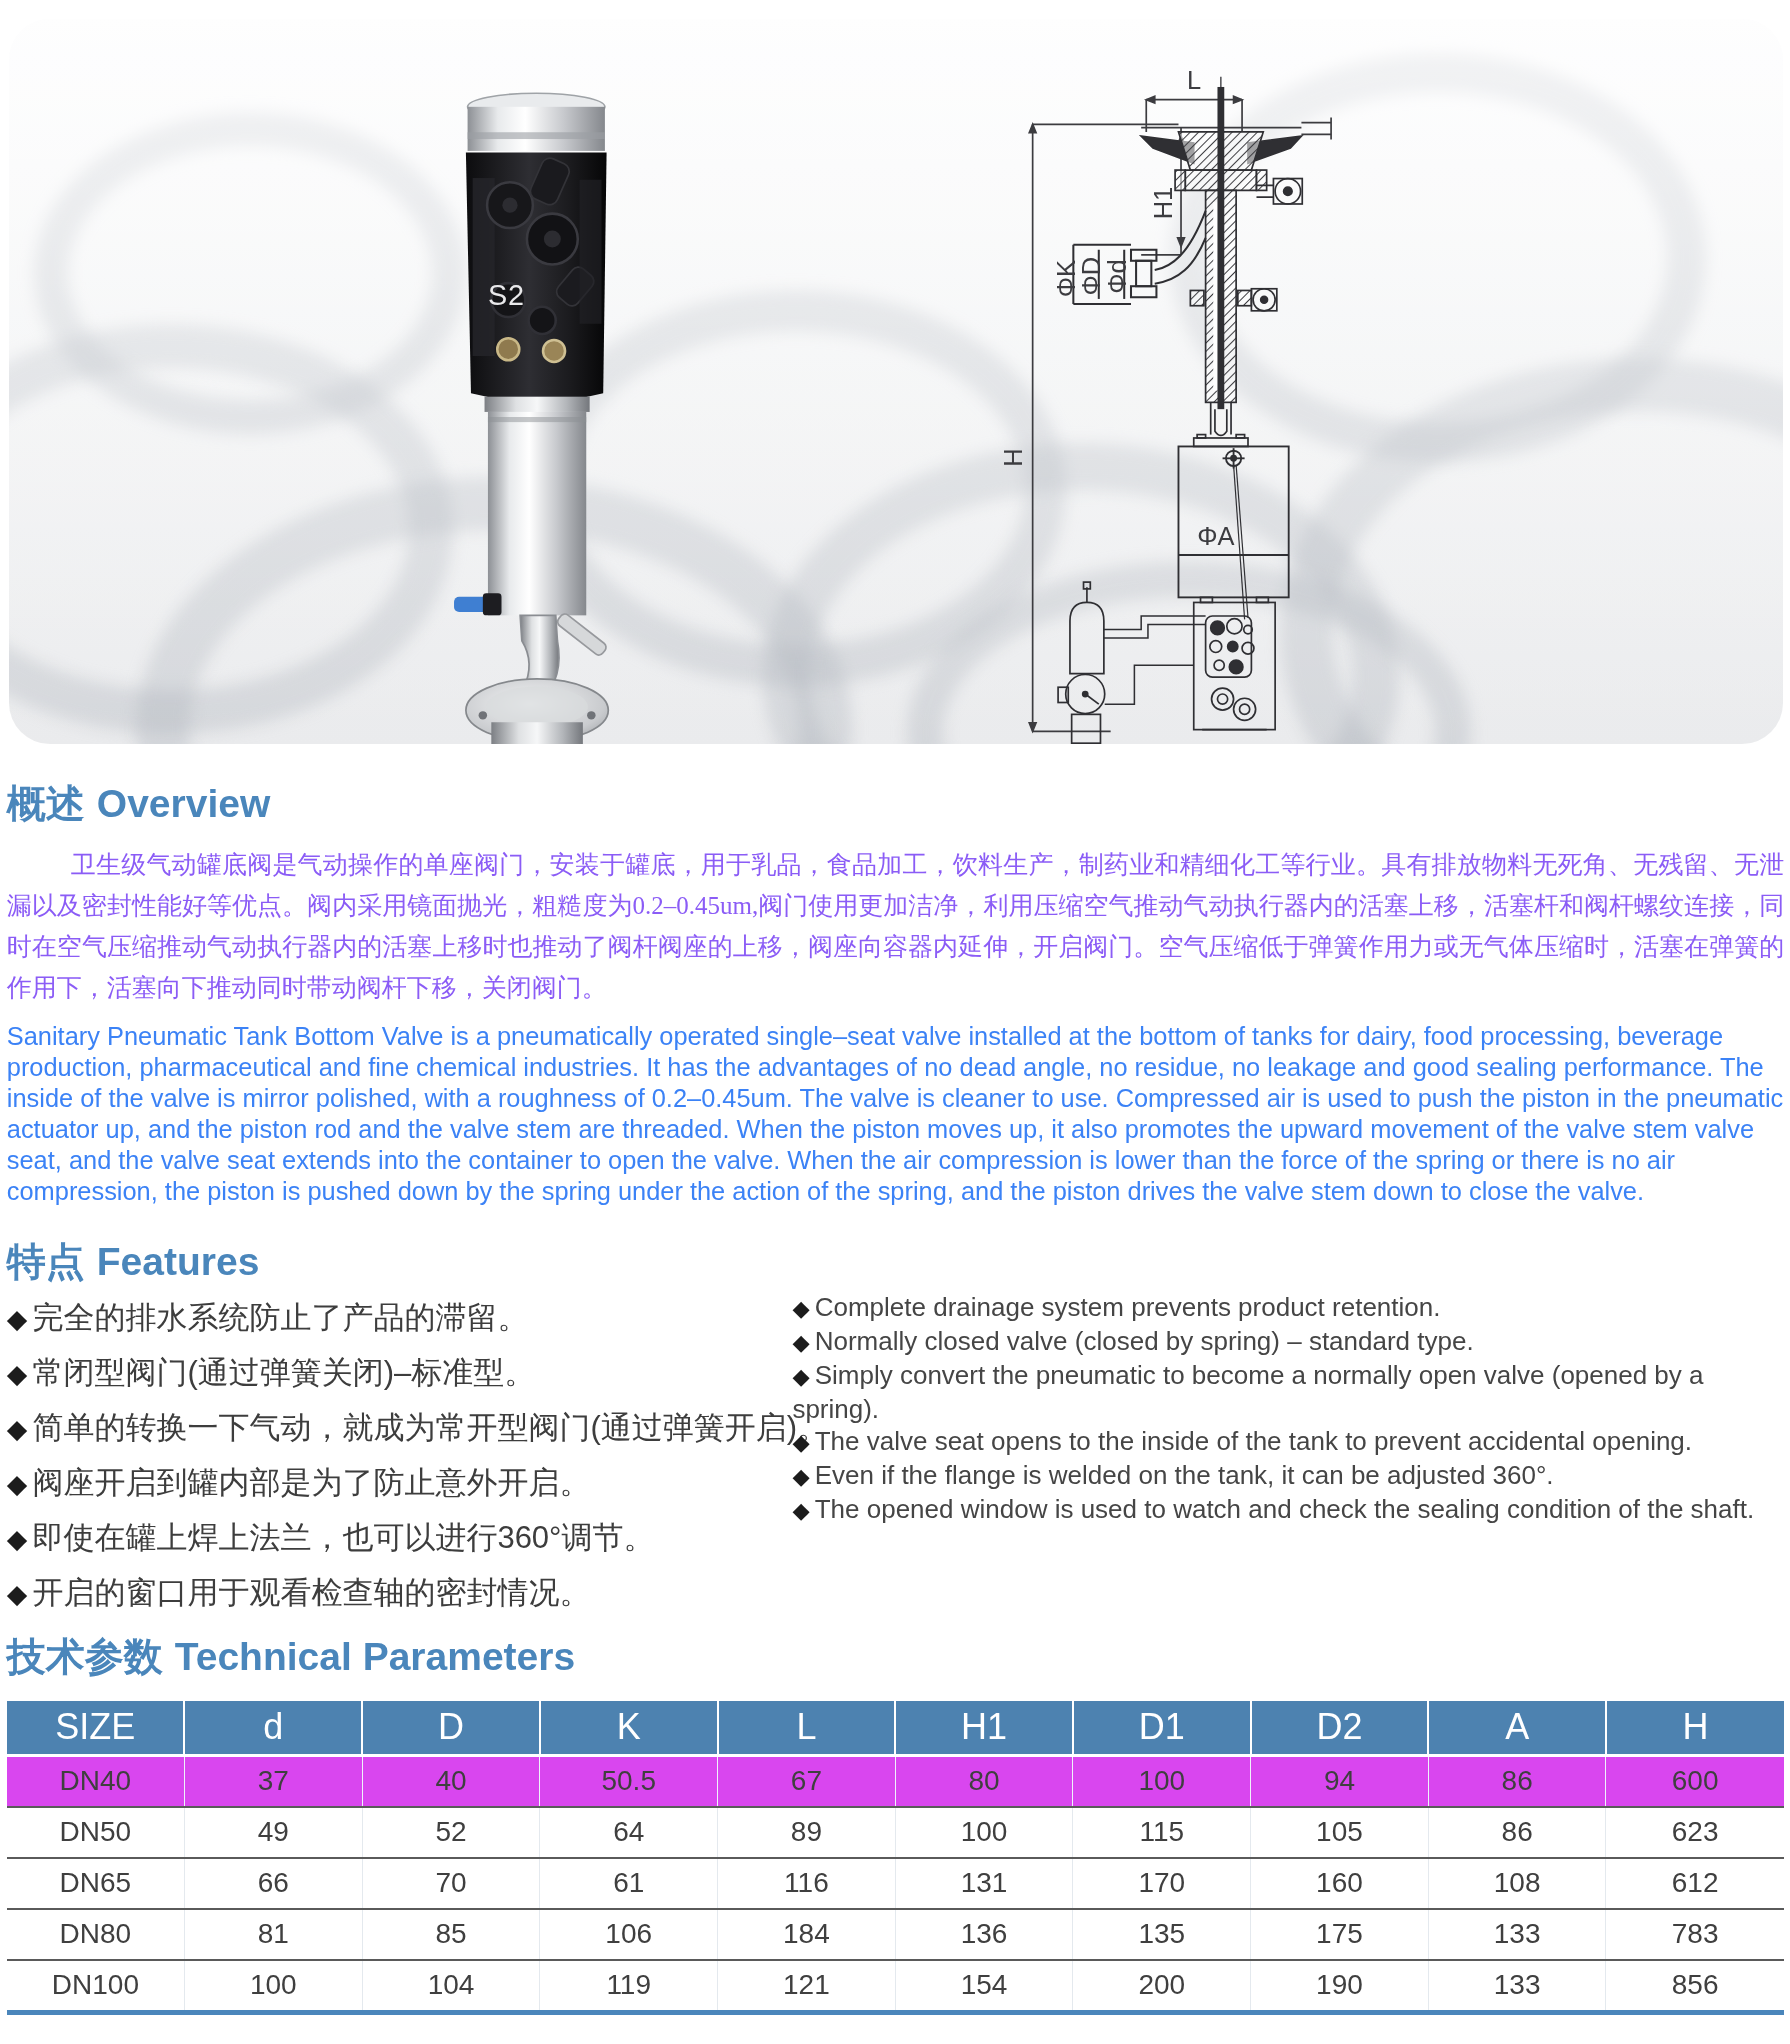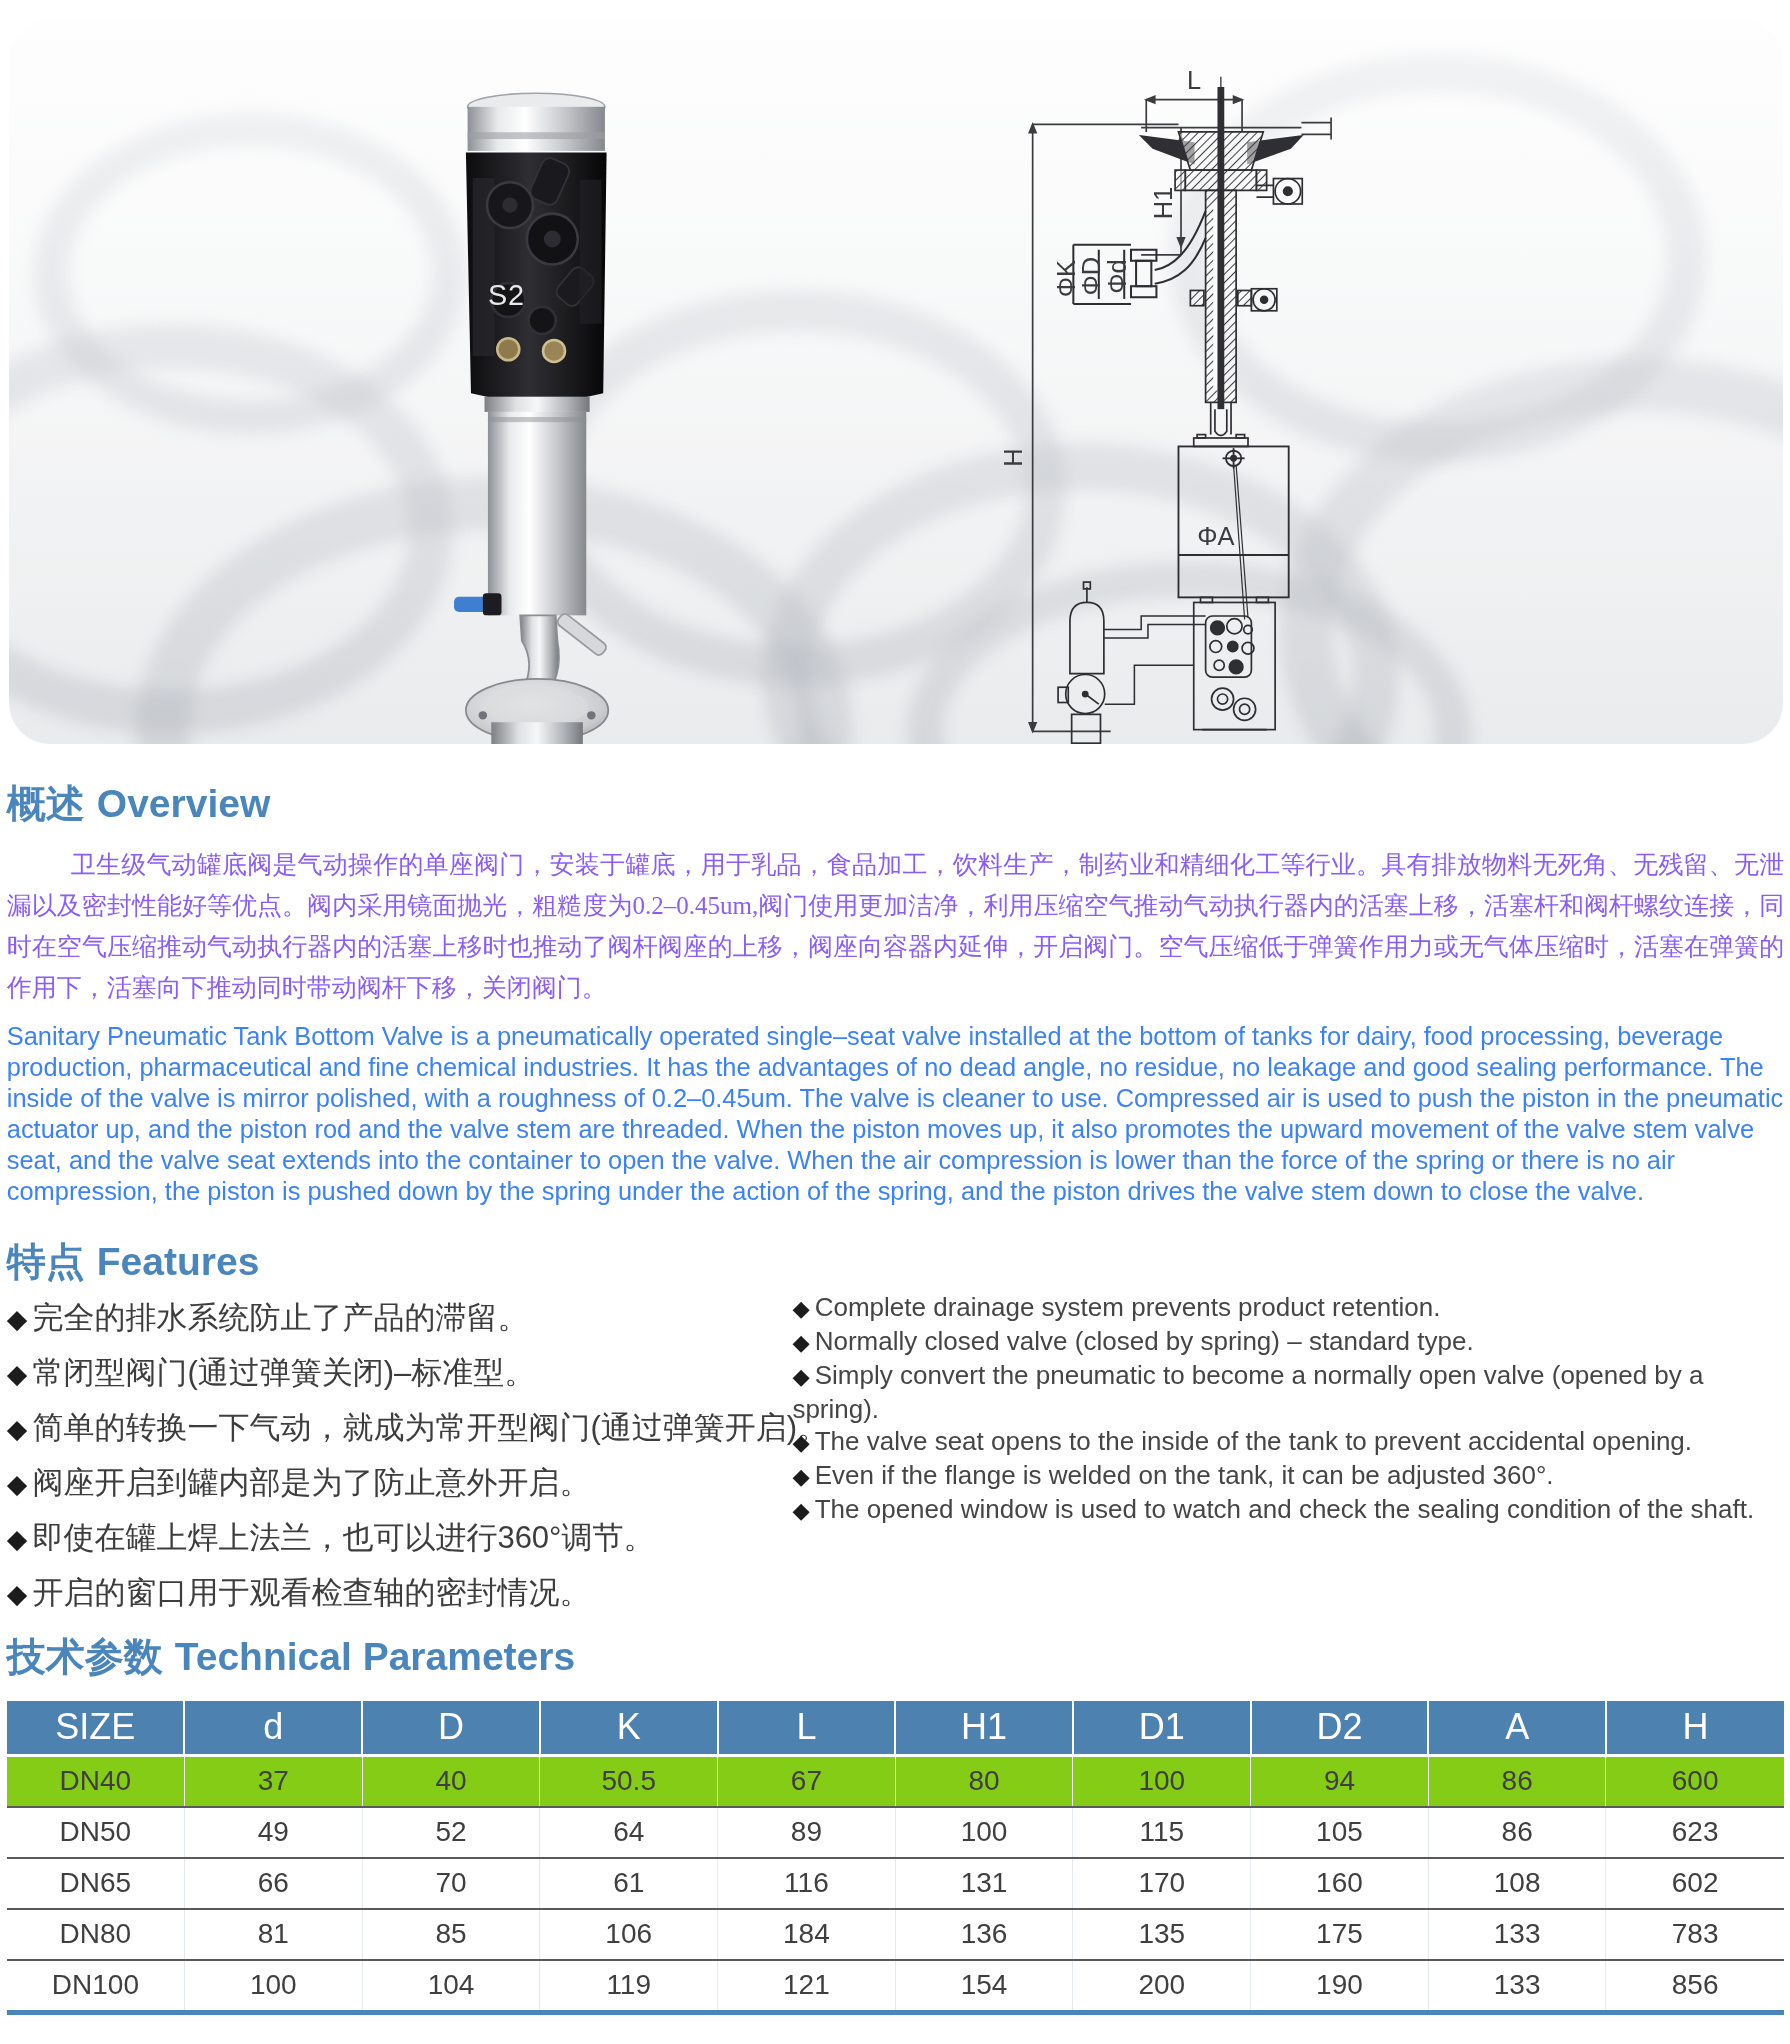--- a/index.html
+++ b/index.html
@@ -50,21 +50,21 @@
     height:51px;border-right:2.5px solid #ffffff;
   }
   table.params th:last-child{border-right:none;}
   table.params thead tr{border-bottom:3.4px solid #ffffff;}
   table.params td{
     text-align:center;font-size:28px;color:#3f3f3f;height:47px;
     border-right:1.7px solid #e4e9ee;
   }
   table.params td:last-child{border-right:none;}
   table.params tbody tr{background:#ffffff;}
-  table.params tbody tr:first-child{background:#84cc16;}
+  table.params tbody tr:first-child{background:#d946ef;}
   table.params tbody tr:first-child td{border-right-color:#eef4fa;}
   table.params tbody tr + tr{border-top:2.5px solid #5a5a5a;}
   text{font-family:"Liberation Sans","DejaVu Sans",sans-serif;}
 </style>
 </head>
 <body>
 
 <div class="hero">
 
   <div class="ring" style="left:-119px;top:305px;width:475px;height:322px;border-width:44px;"></div>
@@ -361,21 +361,21 @@
         <tr>
           <td>DN65</td>
           <td>66</td>
           <td>70</td>
           <td>61</td>
           <td>116</td>
           <td>131</td>
           <td>170</td>
           <td>160</td>
           <td>108</td>
-          <td>602</td>
+          <td>612</td>
         </tr>
         <tr>
           <td>DN80</td>
           <td>81</td>
           <td>85</td>
           <td>106</td>
           <td>184</td>
           <td>136</td>
           <td>135</td>
           <td>175</td>

